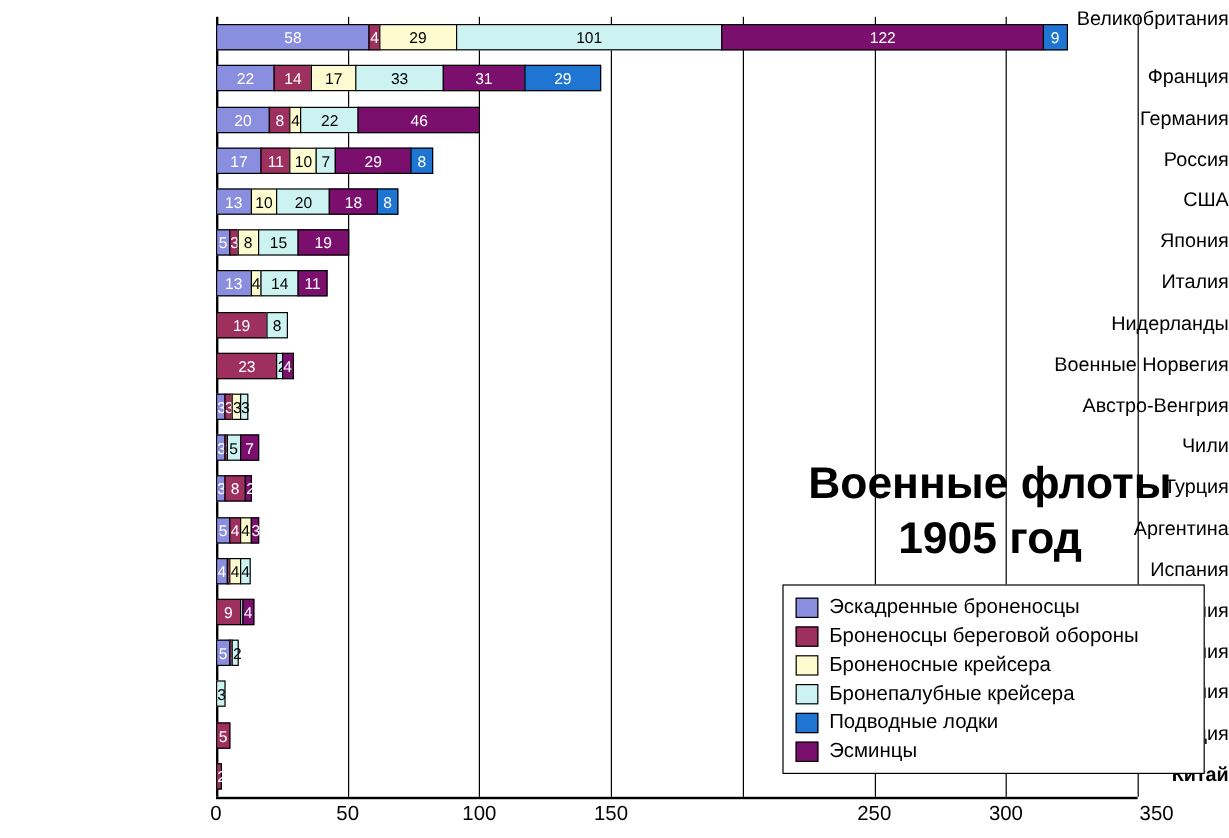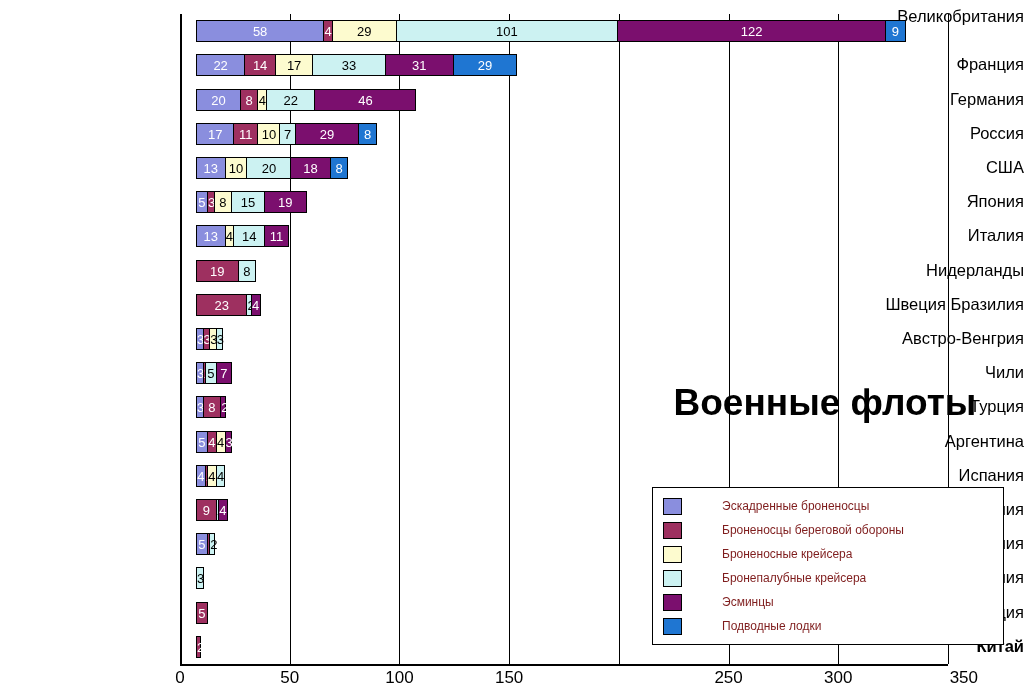--- a/index.html
+++ b/index.html
@@ -73,21 +73,21 @@
   .seg {
     display: inline-block;
     height: 22px;
     box-sizing: border-box;
     border: 1px solid #000;
     margin-left: -1px;
     vertical-align: top;
     position: relative;
     overflow: visible;
   }
-  .seg:first-child { margin-left: 16px; }
+  .seg:first-child { margin-left: 0; }
   .seg-label {
     position: absolute;
     left: 0; right: 0;
     top: 0;
     height: 22px;
     line-height: 21px;
     text-align: center;
     font-size: 13px;
     font-family: "Liberation Sans", sans-serif;
     white-space: nowrap;
@@ -124,24 +124,23 @@
     height: 24px;
   }
   .legend-swatch {
     width: 17px;
     height: 15px;
     border: 1px solid #000;
     margin-right: 9px;
     flex: 0 0 auto;
   }
   .legend-text {
-    font-size: 12px;
-    color: #7f1d1d;
-    white-space: nowrap;
-    margin-left: 31px;
+    font-size: 17px;
+    color: #000000;
+    white-space: nowrap;
   }
 </style>
 </head>
 <body>
 
 <div id="chart-root">
 
   <div class="plot-area"></div>
   <div class="axis-bottom"></div>
 
@@ -166,21 +165,21 @@
     </div>
   <div id="catlabels">
       <div class="cat-label" style="top: 7px;">Великобритания</div>
       <div class="cat-label" style="top: 55.3158px; text-align: right;">Франция</div>
       <div class="cat-label" style="top: 89.5263px;">Германия</div>
       <div class="cat-label" style="top: 123.737px;">Россия</div>
       <div class="cat-label" style="top: 157.947px;">США</div>
       <div class="cat-label" style="top: 192.158px;">Япония</div>
       <div class="cat-label" style="top: 226.368px;">Италия</div>
       <div class="cat-label" style="top: 260.579px;">Нидерланды</div>
-      <div class="cat-label" style="top: 294.789px;">Швеция Бразилия</div>
+      <div class="cat-label" style="top: 294.789px;">Военные Норвегия</div>
       <div class="cat-label" style="top: 329px;">Австро-Венгрия</div>
       <div class="cat-label" style="top: 363.211px;">Чили</div>
       <div class="cat-label" style="top: 397.421px;">Турция</div>
       <div class="cat-label" style="top: 431.632px;">Аргентина</div>
       <div class="cat-label" style="top: 465.842px;">Испания</div>
       <div class="cat-label" style="top: 500.053px;">Дания</div>
       <div class="cat-label" style="top: 534.263px;">Бразилия</div>
       <div class="cat-label" style="top: 568.474px;">Португалия</div>
       <div class="cat-label" style="top: 602.684px;">Греция</div>
       <div class="cat-label" style="top: 636.895px; font-weight: bold;">Китай</div>
@@ -202,42 +201,43 @@
       <div class="bar-row" style="top: 464.842px;"><div class="seg" style="width: 9.77714px; background: rgb(138, 142, 222);"><span class="seg-label dark">4</span></div><div class="seg" style="width: 3.19429px; background: rgb(158, 48, 96);"><span class="seg-label dark">1</span></div><div class="seg" style="width: 9.77714px; background: rgb(253, 251, 207);"><span class="seg-label light">4</span></div><div class="seg" style="width: 9.77714px; background: rgb(204, 242, 242);"><span class="seg-label light">4</span></div></div>
       <div class="bar-row" style="top: 499.053px;"><div class="seg" style="width: 20.7486px; background: rgb(158, 48, 96);"><span class="seg-label dark">9</span></div><div class="seg" style="width: 3.19429px; background: rgb(204, 242, 242);"><span class="seg-label light">1</span></div><div class="seg" style="width: 9.77714px; background: rgb(123, 15, 110);"><span class="seg-label dark">4</span></div></div>
       <div class="bar-row" style="top: 533.263px;"><div class="seg" style="width: 11.9714px; background: rgb(138, 142, 222);"><span class="seg-label dark">5</span></div><div class="seg" style="width: 3.19429px; background: rgb(158, 48, 96);"><span class="seg-label dark">1</span></div><div class="seg" style="width: 5.38857px; background: rgb(204, 242, 242);"><span class="seg-label light">2</span></div></div>
       <div class="bar-row" style="top: 567.474px;"><div class="seg" style="width: 7.58286px; background: rgb(204, 242, 242);"><span class="seg-label light">3</span></div></div>
       <div class="bar-row" style="top: 601.684px;"><div class="seg" style="width: 11.9714px; background: rgb(158, 48, 96);"><span class="seg-label dark">5</span></div></div>
       <div class="bar-row" style="top: 635.895px;"><div class="seg" style="width: 5.38857px; background: rgb(158, 48, 96);"><span class="seg-label dark">2</span></div></div>
     </div>
 
   <div class="chart-title">
     <div>Военные флоты</div>
+    <div>1905 год</div>
   </div>
 
   <div class="legend" id="legend">
       <div class="legend-item">
         <span class="legend-swatch" style="background: rgb(138, 142, 222);"></span>
         <span class="legend-text">Эскадренные броненосцы</span>
       </div>
       <div class="legend-item">
         <span class="legend-swatch" style="background: rgb(158, 48, 96);"></span>
         <span class="legend-text">Броненосцы береговой обороны</span>
       </div>
       <div class="legend-item">
         <span class="legend-swatch" style="background: rgb(253, 251, 207);"></span>
         <span class="legend-text">Броненосные крейсера</span>
       </div>
       <div class="legend-item">
         <span class="legend-swatch" style="background: rgb(204, 242, 242);"></span>
         <span class="legend-text">Бронепалубные крейсера</span>
       </div>
       <div class="legend-item">
+        <span class="legend-swatch" style="background: rgb(31, 118, 210);"></span>
+        <span class="legend-text">Подводные лодки</span>
+      </div>
+      <div class="legend-item">
         <span class="legend-swatch" style="background: rgb(123, 15, 110);"></span>
         <span class="legend-text">Эсминцы</span>
       </div>
-      <div class="legend-item">
-        <span class="legend-swatch" style="background: rgb(31, 118, 210);"></span>
-        <span class="legend-text">Подводные лодки</span>
-      </div>
     </div>
 
 </div>
 
 </body></html>

